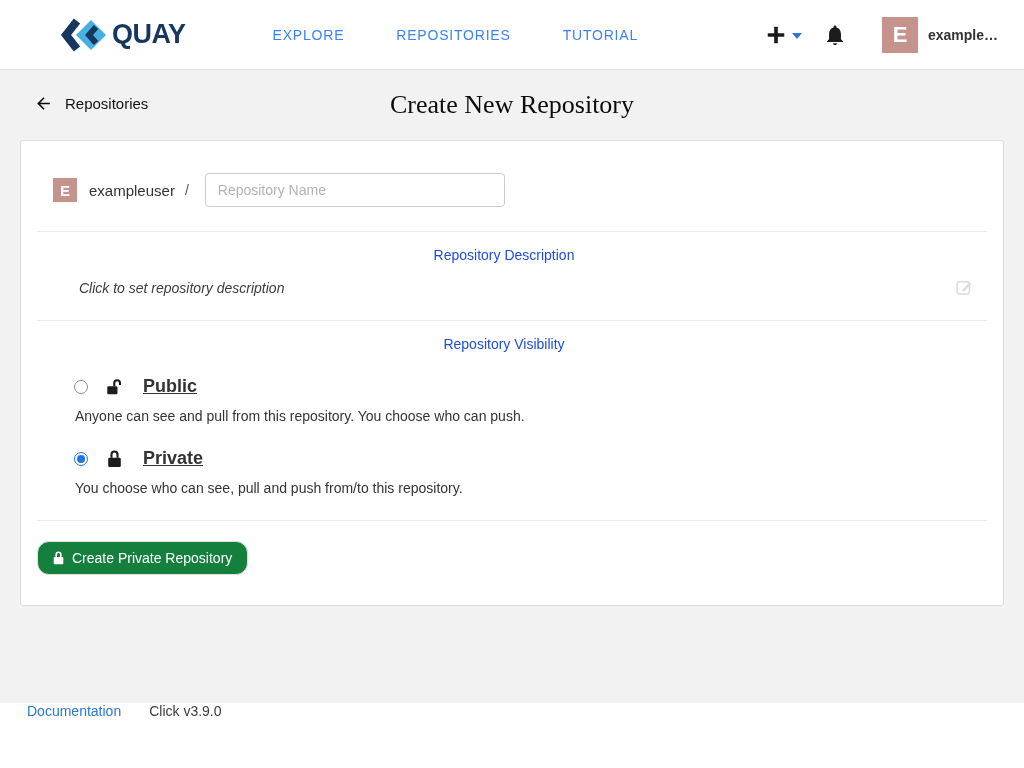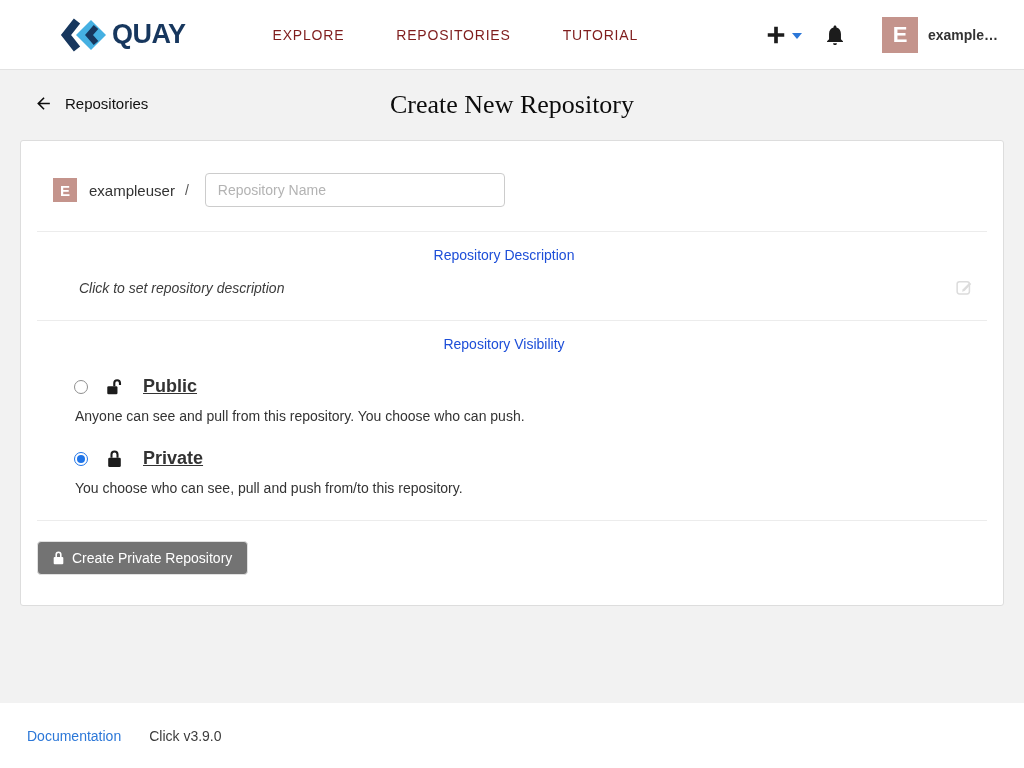--- a/index.html
+++ b/index.html
@@ -4,21 +4,21 @@
 <style>
   * { margin:0; padding:0; box-sizing:border-box; }
   html,body { width:1024px; height:768px; font-family:"Liberation Sans", sans-serif; background:#fff; }
   .page { width:1024px; height:768px; display:flex; flex-direction:column; overflow:hidden; }
 
   
   .navbar { height:70px; background:#fff; border-bottom:1px solid #e2e2e2; display:flex; align-items:center; flex-shrink:0; }
   .logo { display:flex; align-items:center; margin-left:60px; cursor:pointer; }
   .logo-text { font-size:27px; font-weight:bold; color:#17375e; letter-spacing:-0.5px; margin-left:6px; }
   .nav-links { display:flex; align-items:center; margin-left:80px; gap:45px; }
-  .nav-link { font-size:14px; color:#7f1d1d; letter-spacing:0.8px; cursor:pointer;padding-left:7px; }
+  .nav-link { font-size:14px; color:#3b82f6; letter-spacing:0.8px; cursor:pointer;padding-left:7px; }
   .nav-right { margin-left:auto; display:flex; align-items:center; margin-right:22px; }
   .plus-group { display:flex; align-items:center; cursor:pointer; }
   .caret-down { width:0; height:0; border-left:5px solid transparent; border-right:5px solid transparent; border-top:6px solid #2b77d8; margin-left:5px; margin-top:3px; }
   .bell-wrap { margin-left:22px; cursor:pointer; display:flex; }
   .nav-user { display:flex; align-items:center; margin-left:36px; cursor:pointer; }
   .avatar { background:#c4948c; color:#fff; display:flex; align-items:center; justify-content:center; font-weight:bold; }
   .avatar-lg { width:36px; height:36px; font-size:22px; }
   .avatar-sm { width:24px; height:24px; font-size:15px; }
   .nav-user-name { font-size:14px; color:#333; margin-left:10px; max-width:74px; white-space:nowrap; overflow:hidden; text-overflow:ellipsis; font-weight:600; }
 
@@ -41,24 +41,24 @@
   .desc-row { display:flex; justify-content:space-between; align-items:center; padding:0 14px 0 42px; margin-top:16px; }
   .desc-placeholder { font-style:italic; font-size:14px; color:#3c3c3c; cursor:pointer; }
   .edit-icon { cursor:pointer; display:flex; }
   .radio-row { display:flex; align-items:center; padding-left:37px; margin-top:24px; cursor:pointer; }
   .radio { width:14px; height:14px; border-radius:50%; border:1px solid #8f8f8f; background:#fff; position:relative; flex-shrink:0; }
   .radio.checked { border-color:#2075e8; }
   .radio.checked::after { content:""; position:absolute; left:2px; top:2px; width:8px; height:8px; border-radius:50%; background:#2075e8; }
   .lock-wrap { margin-left:17px; width:18px; display:flex; justify-content:center; }
   .radio-label { font-size:18px; font-weight:bold; color:#333; margin-left:20px;text-decoration:underline; }
   .radio-desc { font-size:14px; color:#333; padding-left:38px; margin-top:11px; }
-  .btn-create { display:inline-flex; align-items:center; gap:8px; margin:20px 0 0 0; background:#737373; border:1px solid #e0e0e0; color:#fff; font-size:14px; padding:8px 15px; border-radius:4px; font-family:"Liberation Sans",sans-serif; }
+  .btn-create { display:inline-flex; align-items:center; gap:8px; margin:20px 0 0 0; background:#15803d; border:1px solid #e0e0e0; color:#fff; font-size:14px; padding:8px 15px; border-radius:12px; font-family:"Liberation Sans",sans-serif; }
 
   
-  .footer { height:65px; background:#fff; display:flex; align-items:center; flex-shrink:0; }
+  .footer { height:65px; background:#fff; display:flex; align-items:flex-start; flex-shrink:0; }
   .footer-link { color:#2b77d8; font-size:14px; margin-left:27px; text-decoration:none; cursor:pointer; }
   .footer-version { color:#3c3c3c; font-size:14px; margin-left:28px; }
 </style>
 </head>
 <body>
 
 <div class="page">
 
   <div class="navbar">
     <div class="logo">

